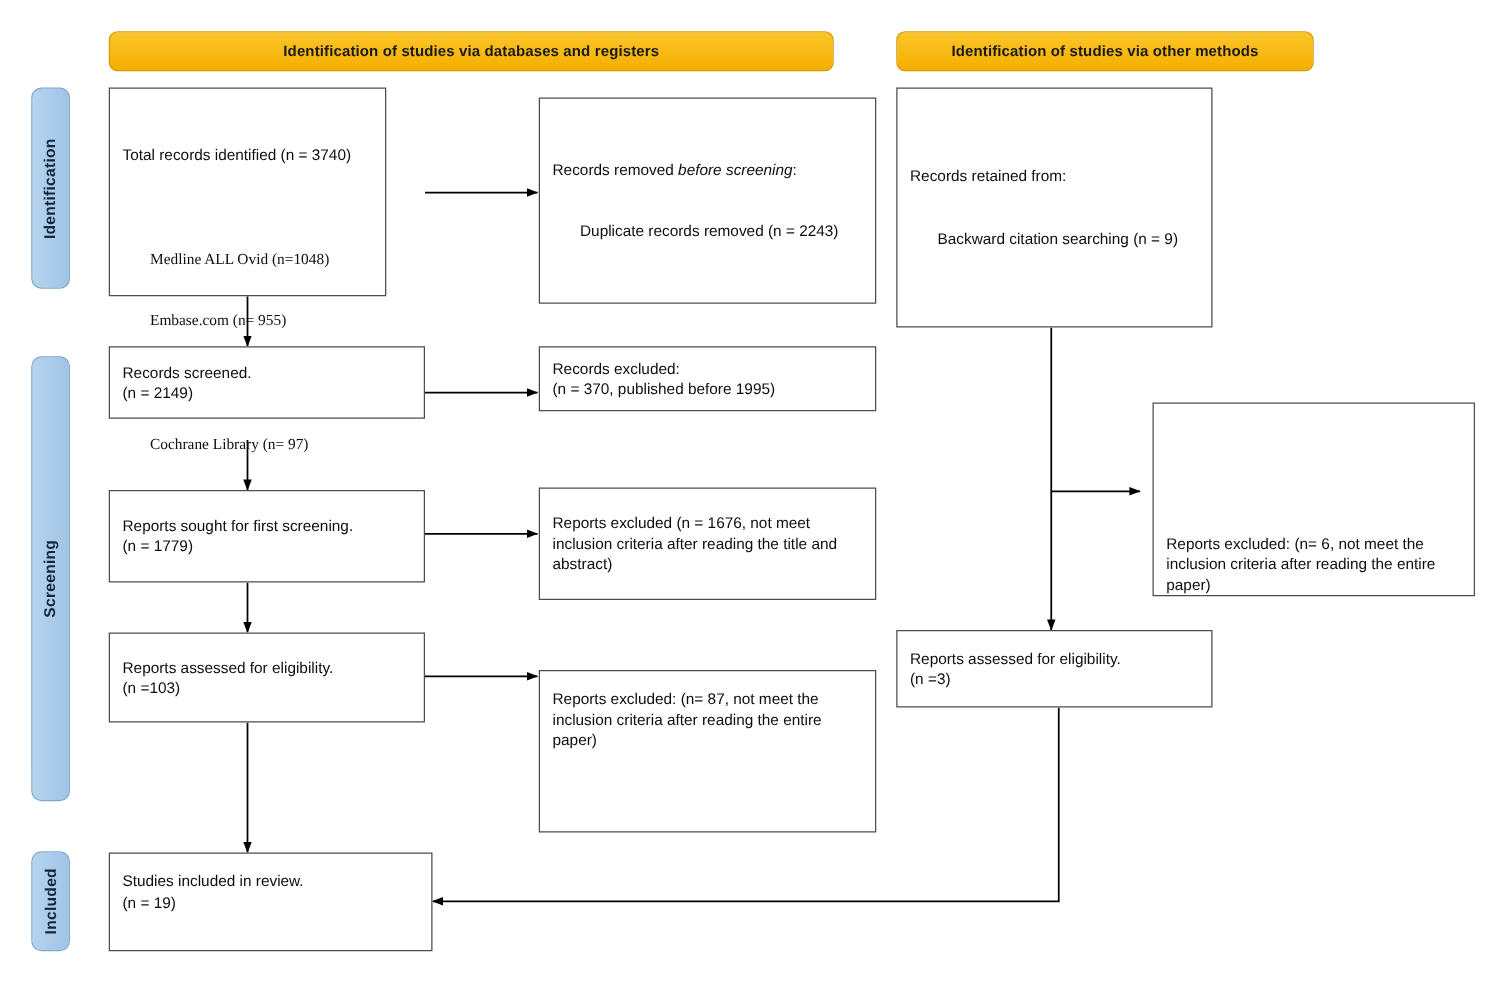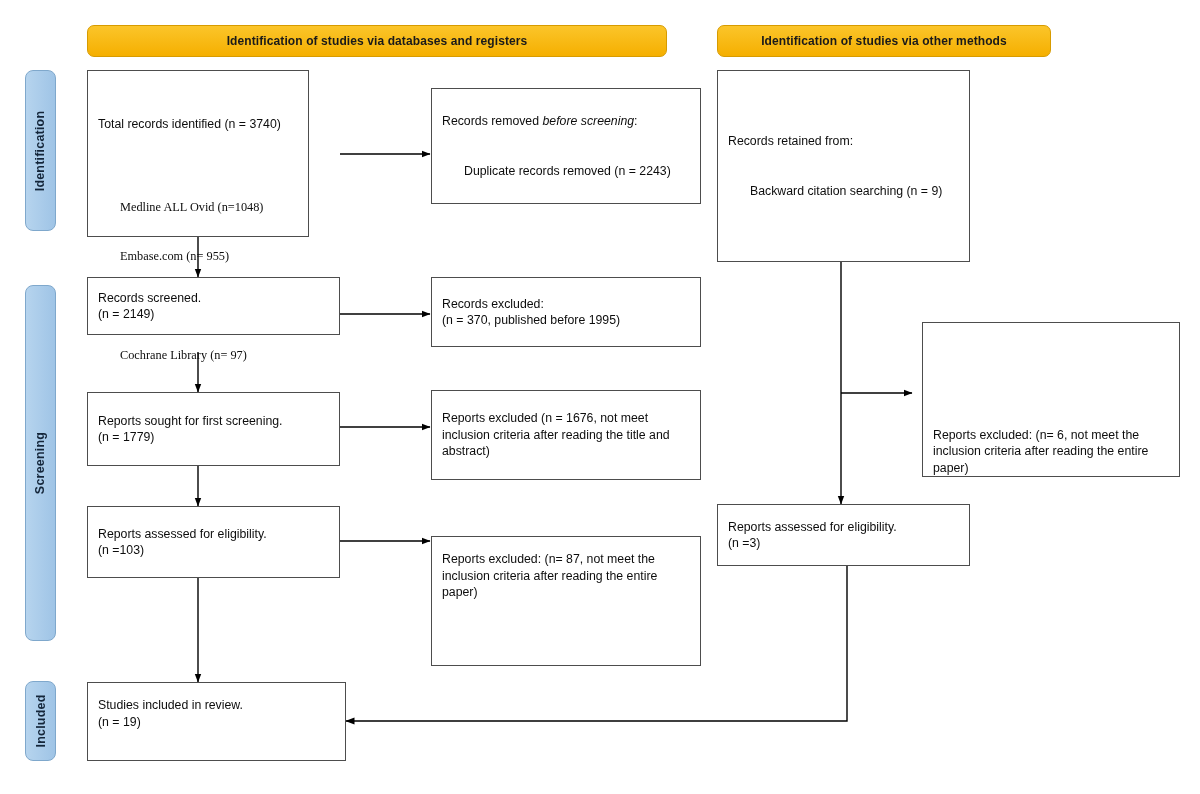--- a/index.html
+++ b/index.html
@@ -184,28 +184,28 @@
   <div class="node" style="left:87px; top:506px; width:253px; height:72px;">
     <div class="txt">Reports assessed for eligibility.
 (n =103)</div>
   </div>
 
   <div class="node" style="left:87px; top:682px; width:259px; height:79px; align-items:flex-start; padding-top:14px;">
     <div class="txt">Studies included in review.
 (n = 19)</div>
   </div>
 
-  <div class="node mid" style="left:431px; top:88px; width:270px; height:116px;">
+  <div class="node mid" style="left:431px; top:78px; width:270px; height:165px;">
     <div class="txt">
       <div><span>Records removed </span><span class="ital">before screening</span><span>:</span></div>
       <div style="padding-left:22px;">Duplicate records removed (n = 2243)</div>
     </div>
   </div>
 
-  <div class="node mid" style="left:431px; top:277px; width:270px; height:70px;justify-content:center;">
+  <div class="node mid" style="left:431px; top:277px; width:270px; height:52px;justify-content:center;">
     <div class="txt">Records excluded:
 (n = 370, published before 1995)</div>
   </div>
 
   <div class="node mid" style="left:431px; top:390px; width:270px; height:90px;">
     <div class="txt">Reports excluded (n = 1676, not meet inclusion criteria after reading the title and abstract)</div>
   </div>
 
   <div class="node mid" style="left:431px; top:500px; width:270px; height:130px; align-items:flex-start; padding-top:14px;margin-top:36px;">
     <div class="txt">Reports excluded: (n= 87, not meet the inclusion criteria after reading the entire paper)</div>

